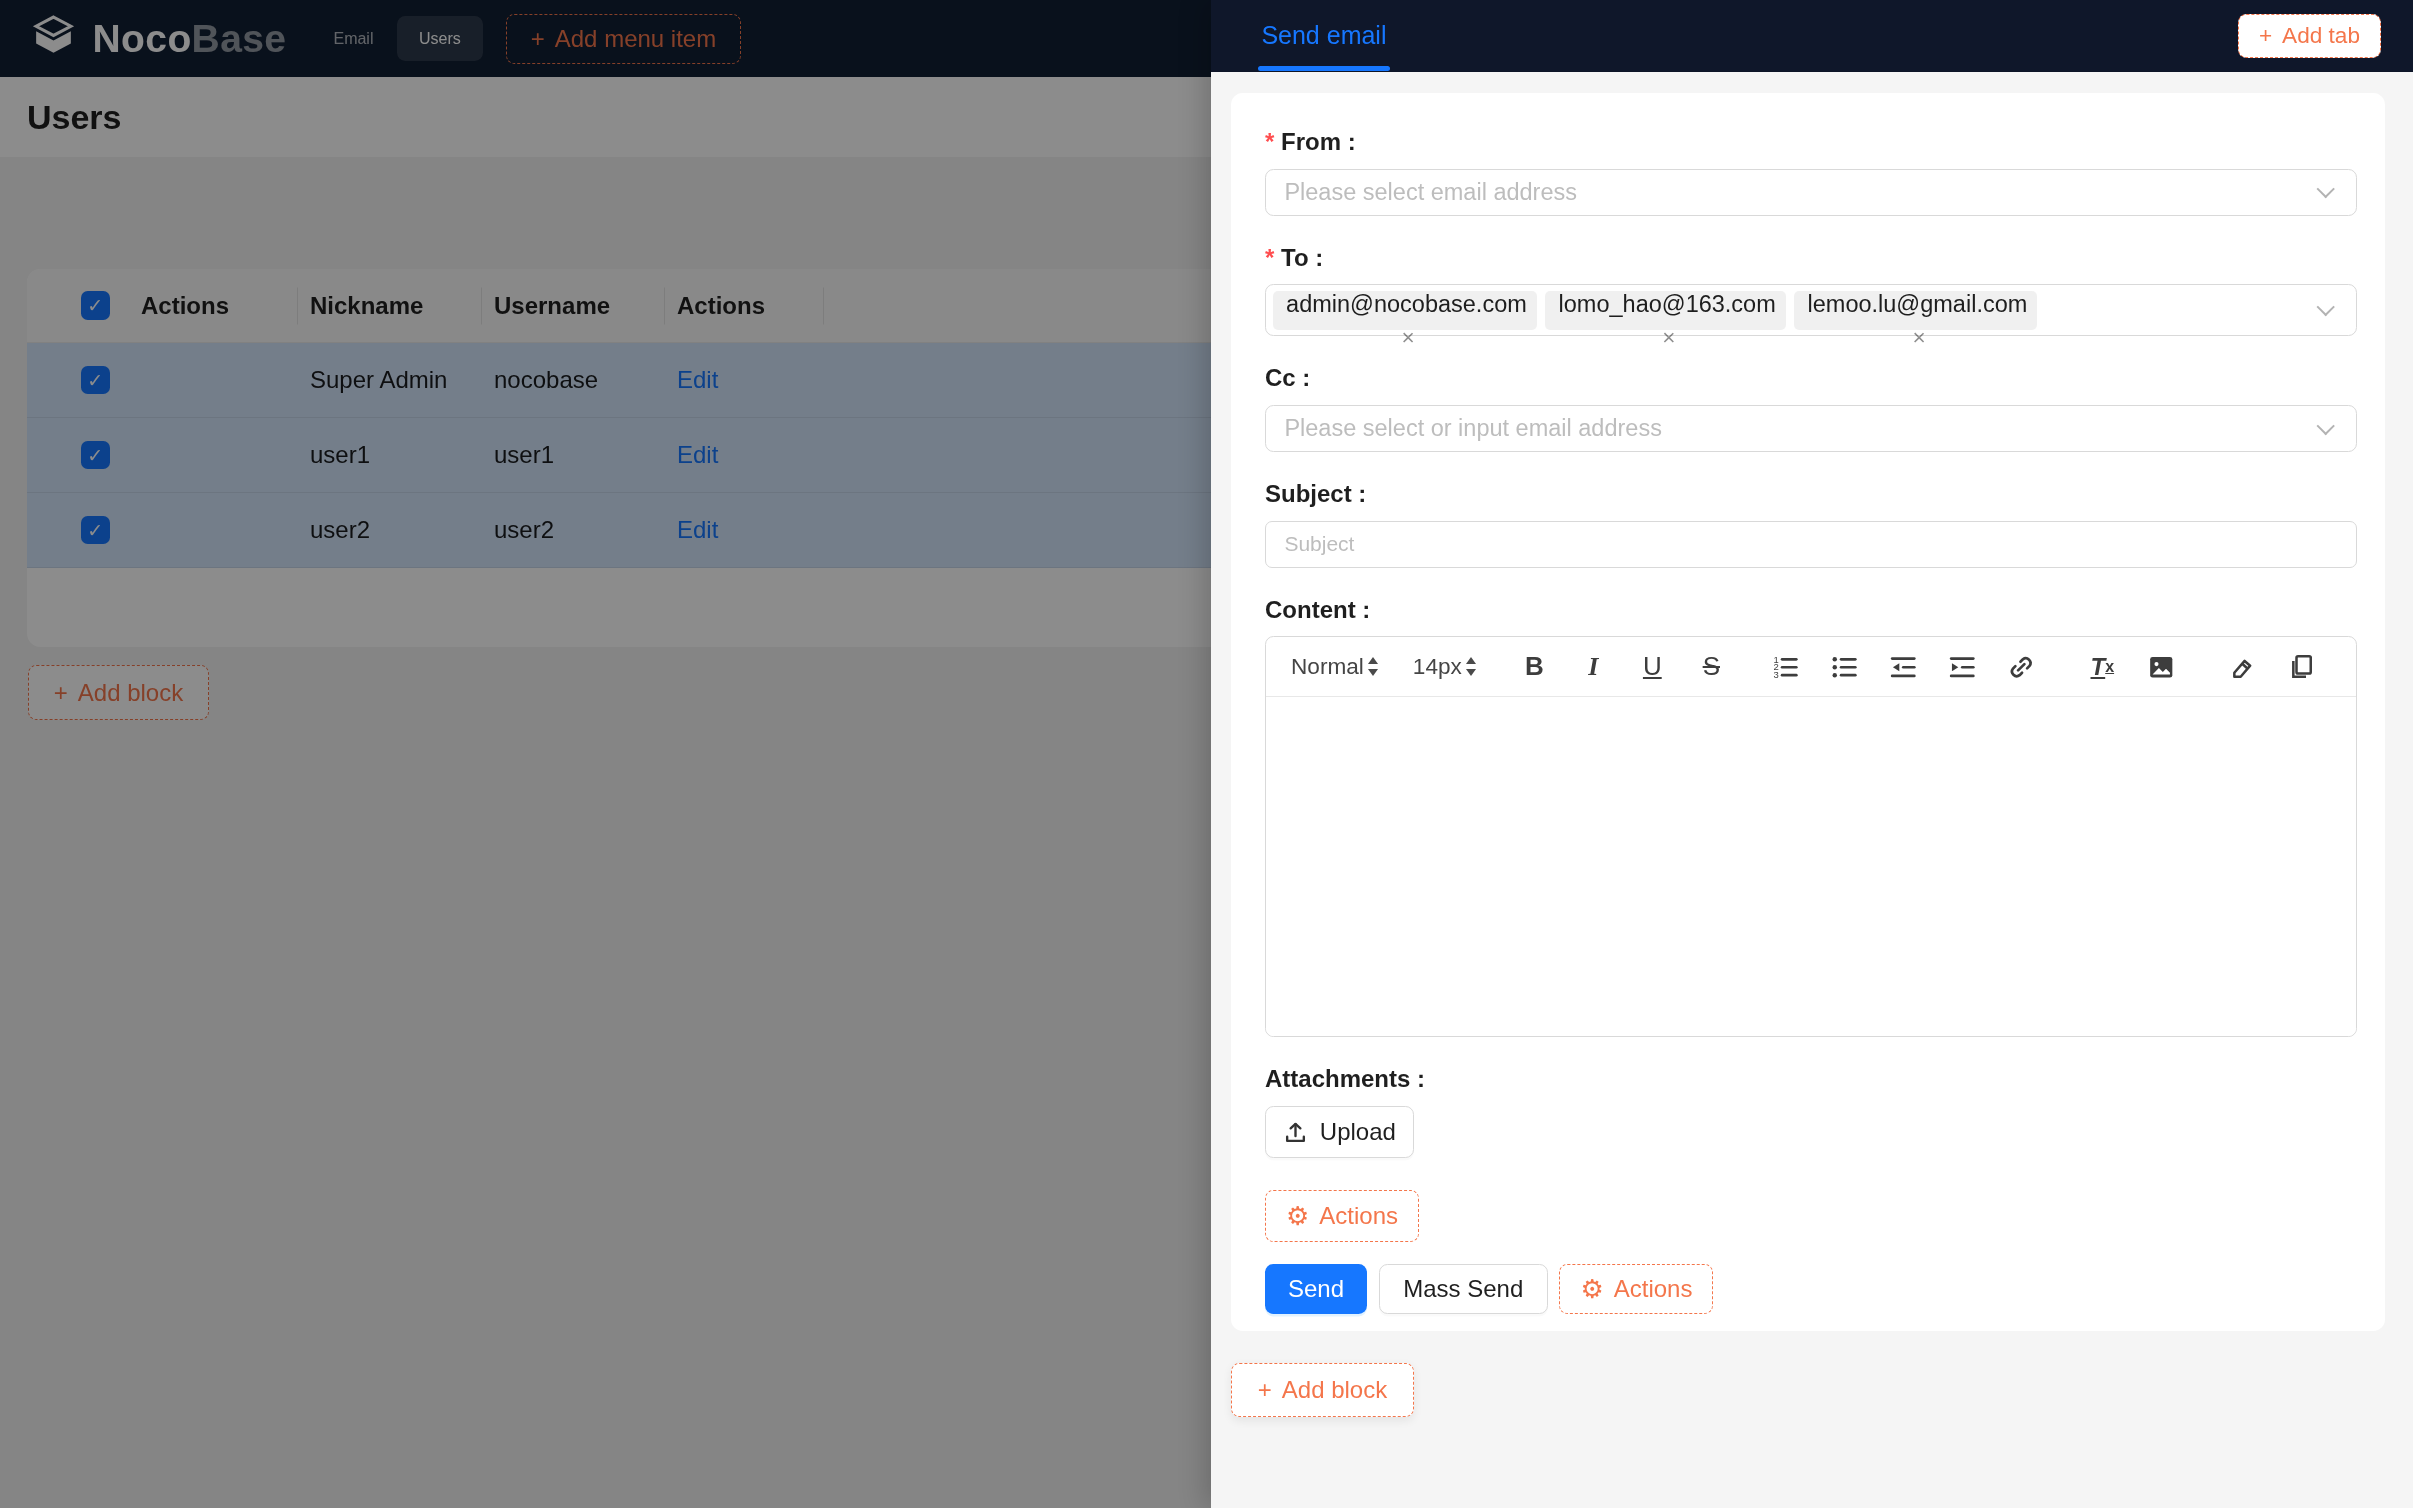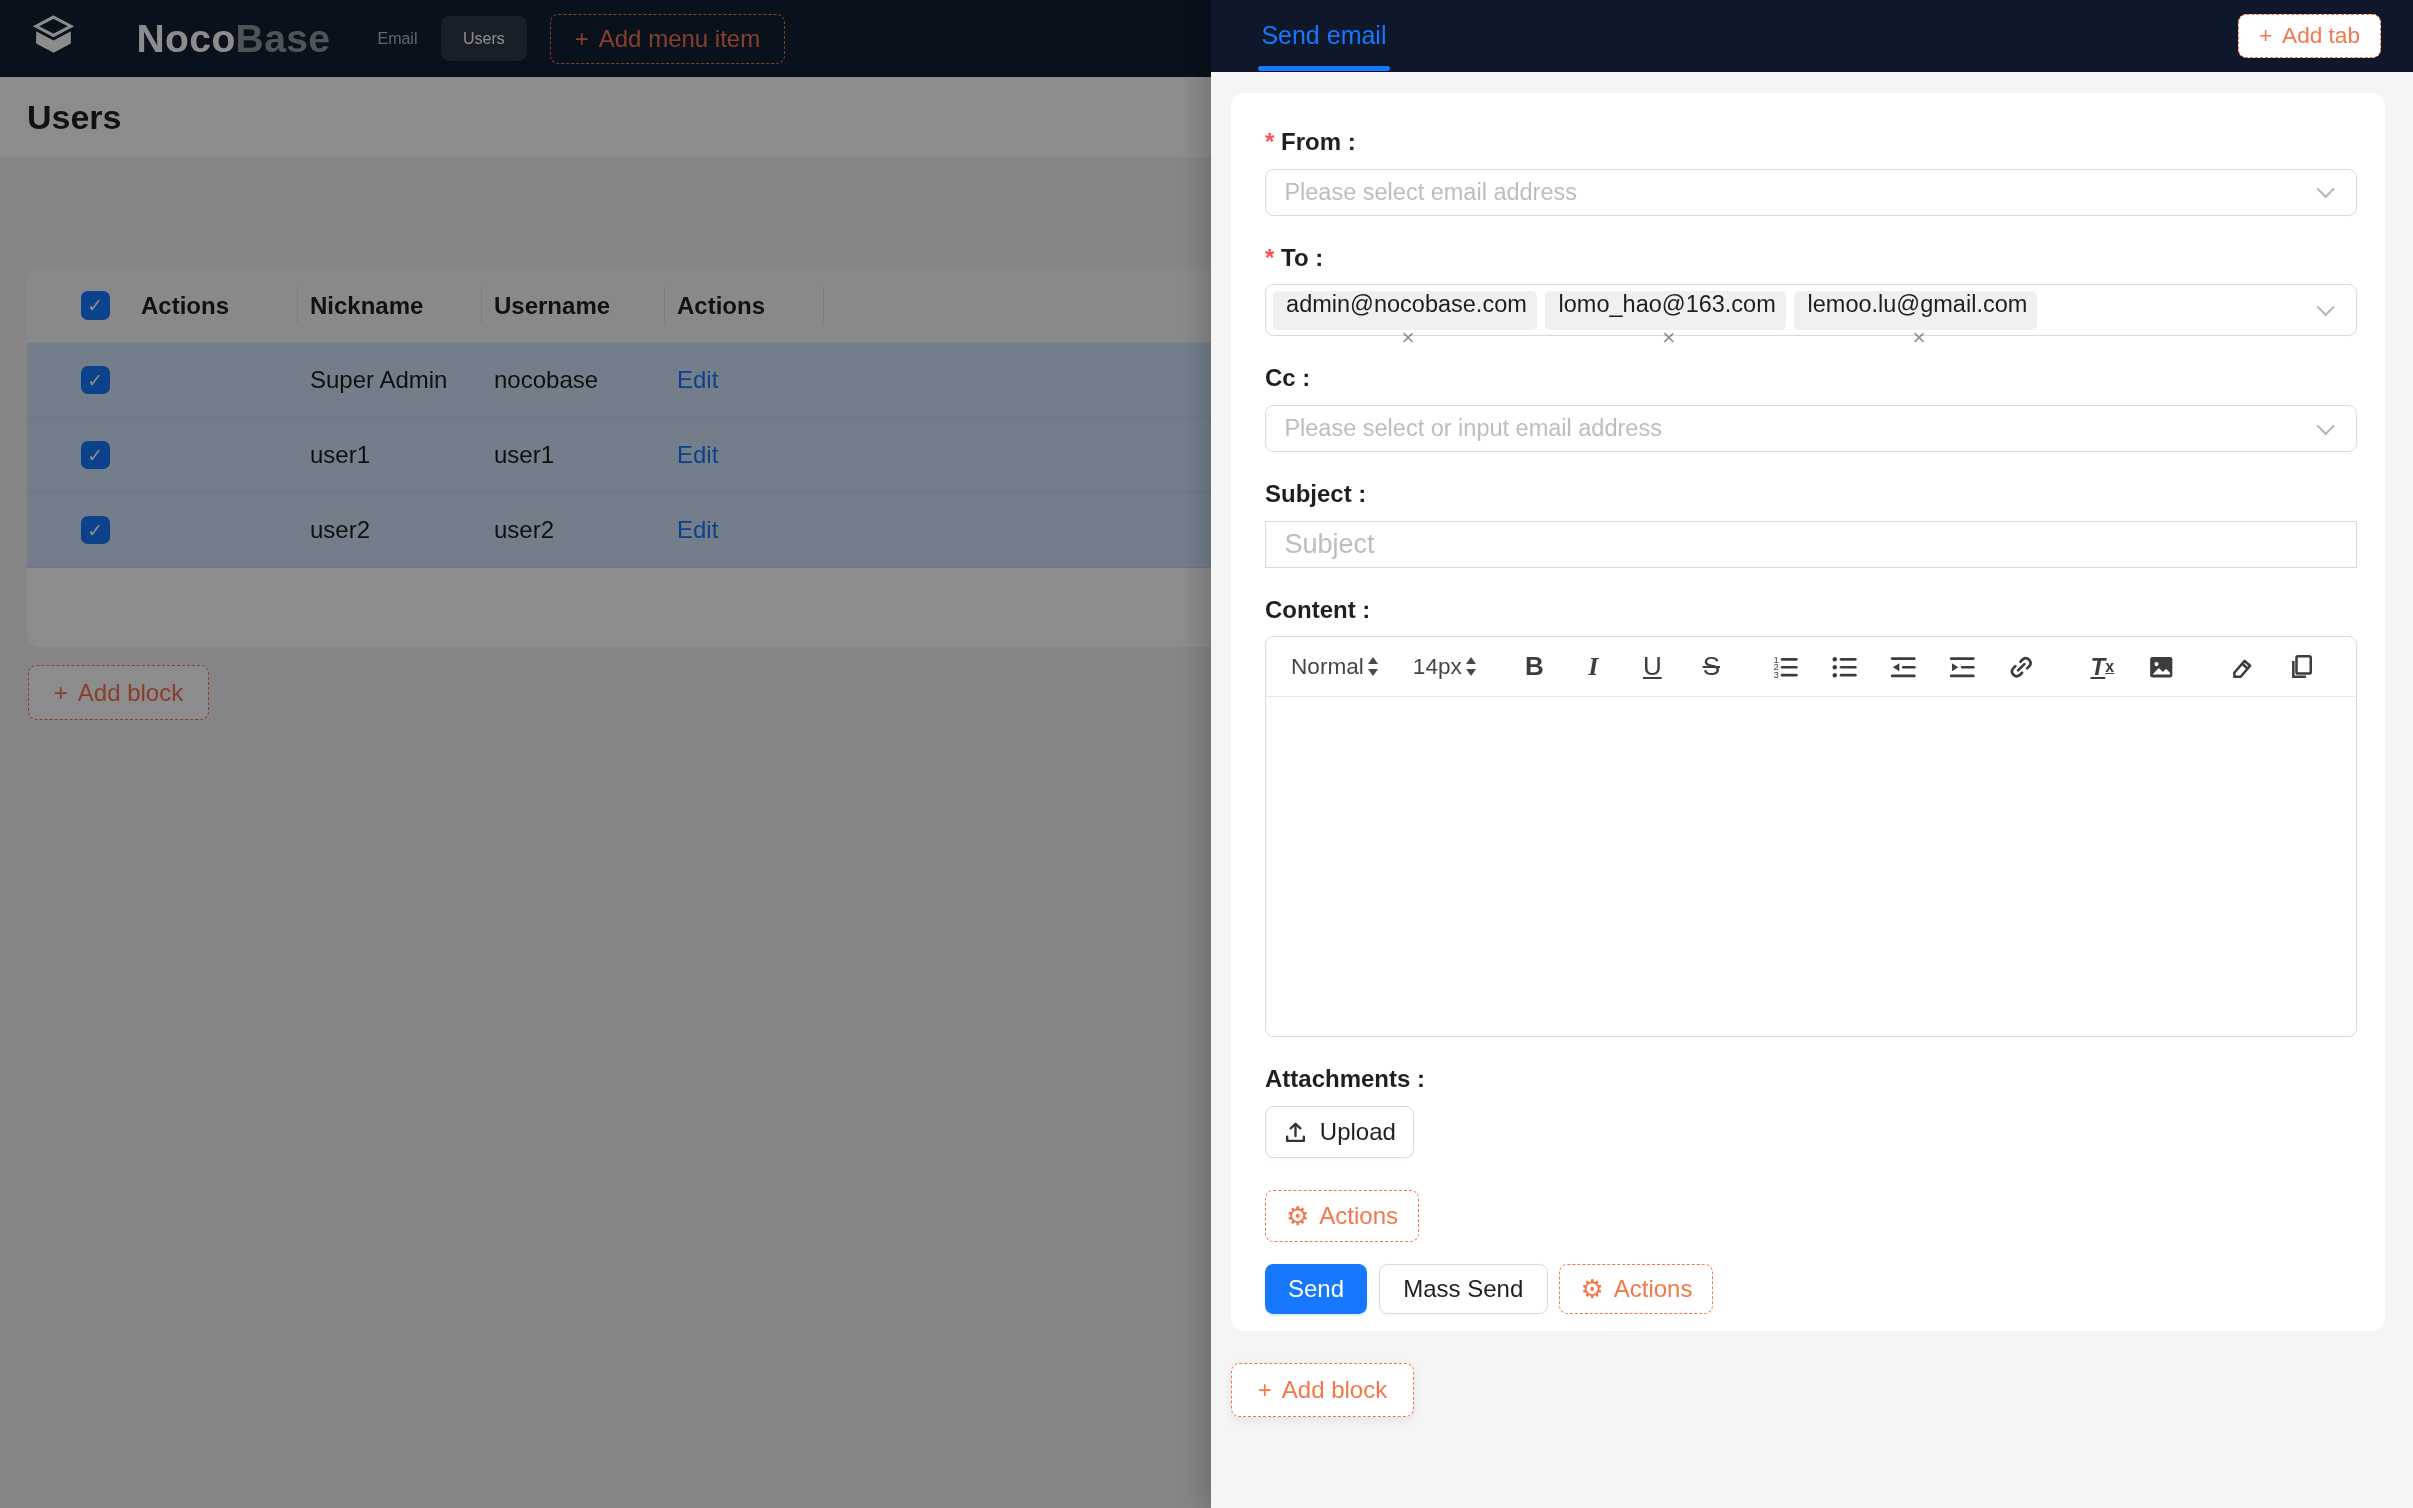--- a/index.html
+++ b/index.html
@@ -10,21 +10,21 @@
     color:rgba(0,0,0,.88);
   }
   
   .page { position:absolute; inset:0; z-index:0; }
   .nav {
     position:absolute; top:0; left:0; width:100%; height:77px;
     background:#111f33; display:flex; align-items:center; padding-left:28.5px;
   }
   .logo { width:49px; height:49px; display:flex; align-items:center; }
   .brand { margin-left:15px; font-size:39px; letter-spacing:0.4px; display:flex; }
-  .brand b { color:#ffffff; font-weight:700;margin-left:44px; }
+  .brand b { color:#ffffff; font-weight:700; }
   .brand span { color:rgba(255,255,255,.55); font-weight:700;text-align:right; }
   .nav-item {
     margin-left:47px; font-size:16px; color:rgba(255,255,255,.68); cursor:pointer;
   }
   .nav-item.active {
     margin-left:23.5px; color:#fff; background:rgba(255,255,255,.12);
     padding:13.4px 22px; border-radius:8.4px;
   }
   .dashed-btn {
     border:1.7px dashed #f4764b; color:#f4764b; background:#fff;
@@ -103,22 +103,22 @@
   .tags-box {
     min-height:52px; border:1.7px solid #d9d9d9; border-radius:8.4px; background:#fff;
     display:flex; align-items:center; gap:8.4px; padding:5px 47px 5px 6.7px; position:relative; cursor:text;
   }
   .tag {
     background:rgba(0,0,0,.06); border-radius:5px; height:39px;
     display:flex; align-items:center; padding:0 10px 0 13.4px; font-size:23.5px; gap:6.7px;flex-direction:column;
   }
   .tag .x { color:rgba(0,0,0,.45); font-size:22.6px; margin-left:3.4px; cursor:pointer; }
   .text-input {
-    width:100%; height:47px; border:1.7px solid #d9d9d9; border-radius:0;
-    padding:0 18.4px; font-size:27px; font-family:inherit; color:rgba(0,0,0,.88); outline:none; background:#fff;
+    width:100%; height:47px; border:1.7px solid #d9d9d9; border-radius:7px;
+    padding:0 18.4px; font-size:21px; font-family:inherit; color:rgba(0,0,0,.88); outline:none; background:#fff;
   }
   .text-input::placeholder { color:#bdbdbd; }
   .editor { border:1.7px solid #d9d9d9; border-radius:8.4px; background:#fff; overflow:hidden; }
   .ed-toolbar {
     height:60px; border-bottom:1.7px solid #e8e8e8; display:flex; align-items:center;
     padding:0 8.4px 0 25px; color:#454545;
   }
   .picker { display:flex; align-items:center; gap:4px; font-size:22.6px; cursor:pointer; }
   .updown { display:flex; flex-direction:column; gap:5px; }
   .tri-up { width:0; height:0; border-left:5.9px solid transparent; border-right:5.9px solid transparent; border-bottom:7.5px solid #4a4a4a; }

